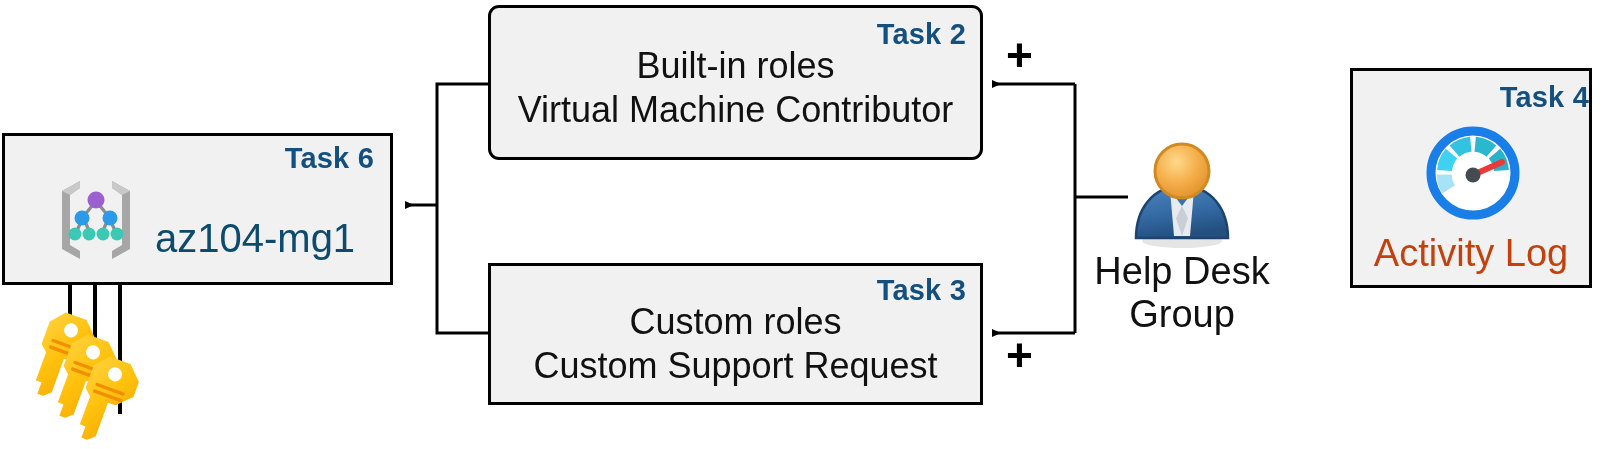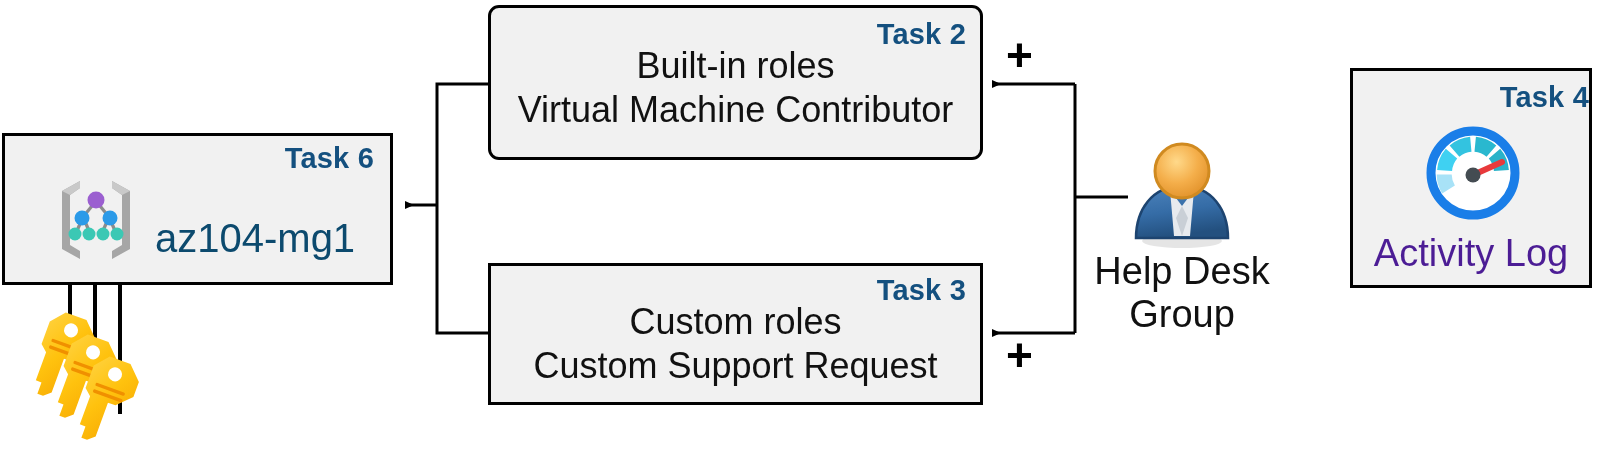--- a/index.html
+++ b/index.html
@@ -70,21 +70,21 @@
 
   
   #task4 { left: 1350px; top: 68px; width: 242px; height: 220px; }
   #task4 .task-badge { left: 0; right: 0; top: 10px; text-align: right; }
   #gauge-icon { position: absolute; left: 70px; top: 52px; width: 100px; height: 100px; }
   #task4-label {
     position: absolute;
     left: 0; right: 0; bottom: 10px;
     text-align: center;
     font-size: 38px;
-    color: #4c1d95;
+    color: #c2410c;
     white-space: nowrap;
   }
 
   
   #helpdesk-icon { position: absolute; left: 1126px; top: 140px; width: 112px; height: 112px; }
   #helpdesk-label {
     position: absolute;
     left: 1082px; top: 250px; width: 200px;
     text-align: center;
     font-size: 38px;

